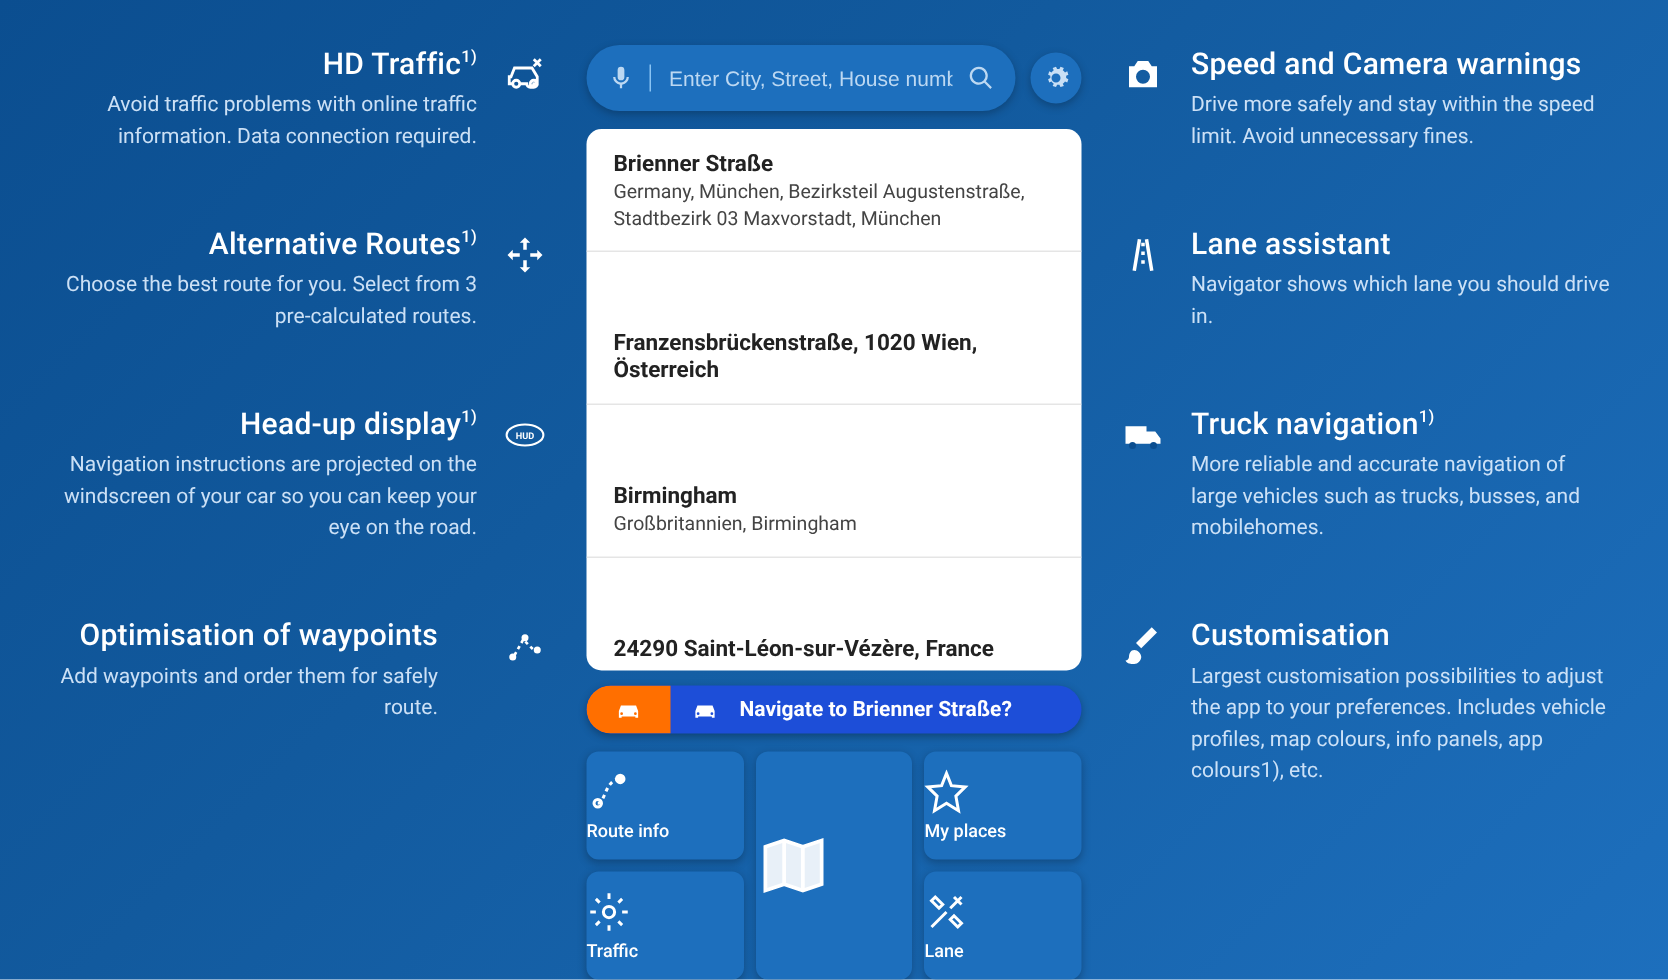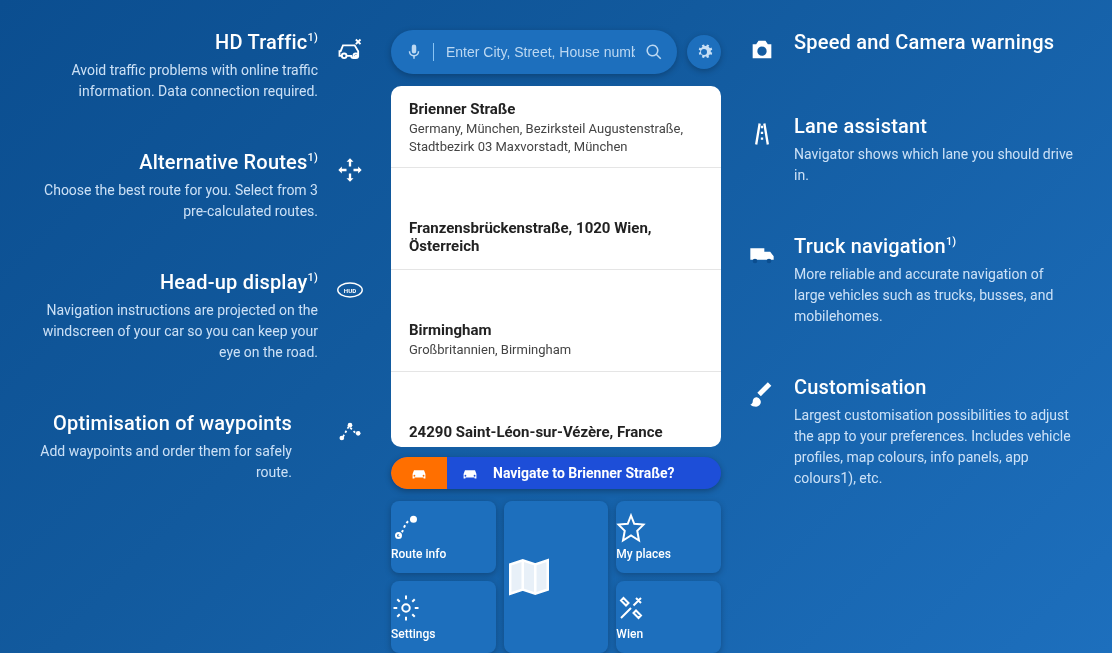--- a/index.html
+++ b/index.html
@@ -233,40 +233,41 @@
         <svg viewBox="0 0 24 24">
             <path d="M12 2l2.6 6.6L22 9.3l-5 4.9 1.4 7.8L12 18l-6.4 4 1.4-7.8-5-4.9 7.4-.7L12 2z"></path>
           </svg>
         <span class="tile-label">My places</span>
       </div>
       <div class="tile">
         <svg viewBox="0 0 24 24">
             <circle cx="12" cy="12" r="3"></circle>
             <path d="M12 2v3M12 19v3M2 12h3M19 12h3M5 5l2 2M17 17l2 2M19 5l-2 2M7 17l-2 2"></path>
           </svg>
-        <span class="tile-label">Settings</span>
+        <span class="tile-label">Traffic</span>
       </div>
       <div class="tile">
         <svg viewBox="0 0 24 24">
             <path d="M4 20l8-8M14 10l6-6M20 8l-4-4M6 4l4 4-2 2-4-4 2-2zM18 20l-4-4 2-2 4 4-2 2z"></path>
           </svg>
-        <span class="tile-label">Wien</span>
+        <span class="tile-label">Lane</span>
       </div>
     </div>
   </div>
 
   <div class="col-right">
     <div class="feature">
       <div class="feature-icon">
         <svg viewBox="0 0 24 24">
             <path d="M4 7h3l2-3h6l2 3h3v12H4V7zm8 10a4 4 0 1 0 0-8 4 4 0 0 0 0 8z"></path>
           </svg>
       </div>
       <div class="feature-text">
         <div class="feature-title"><span>Speed and Camera warnings</span></div>
+        <div class="feature-desc">Drive more safely and stay within the speed limit. Avoid unnecessary fines.</div>
       </div>
     </div>
     <div class="feature">
       <div class="feature-icon">
         <svg viewBox="0 0 24 24">
             <path d="M7 21l3-18M17 21l-3-18" fill="none" stroke="#fff" stroke-width="2"></path>
             <path d="M12 5v2M12 10v2M12 15v2" stroke="#fff" stroke-width="2"></path>
           </svg>
       </div>
       <div class="feature-text">

